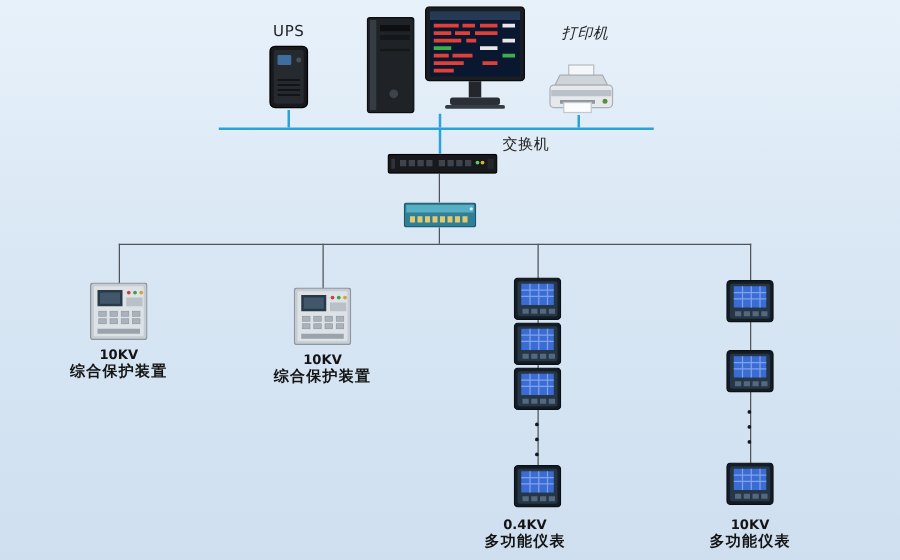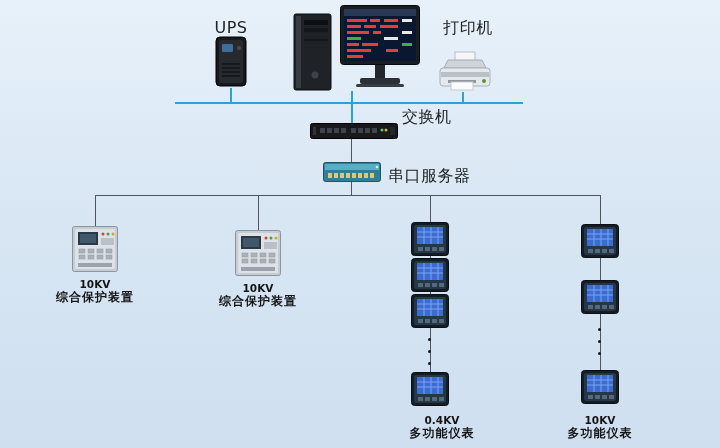--- a/index.html
+++ b/index.html
@@ -4,21 +4,21 @@
 <style>
   html,body{margin:0;padding:0;}
   .canvas{
     position:relative;width:720px;height:448px;overflow:hidden;
     background:linear-gradient(180deg,#e7f1fa 0%,#d9e7f4 45%,#cfdff0 100%);
     font-family:"DejaVu Sans","Liberation Sans",sans-serif;
     color:#1d1d1d;
   }
   .dev{position:absolute;}
   .dev svg{display:block;}
-  .lbl{position:absolute;font-size:16px;color:#222;letter-spacing:.5px;}
+  .lbl{position:absolute;font-size:12px;color:#222;letter-spacing:.5px;}
   .lbl.center{text-align:center;}
   .node-label{position:absolute;width:80px;text-align:center;line-height:13px;color:#141414;}
   .node-label .kv{display:block;font-size:10.5px;font-weight:bold;}
   .node-label .nm{display:block;font-size:12px;font-weight:bold;letter-spacing:1px;}
   .bus{position:absolute;background:#2aa3d9;}
   .wire{position:absolute;background:#4f555a;}
   .dot{position:absolute;width:3px;height:3px;border-radius:50%;background:#17191c;}
 </style>
 </head>
 <body>
@@ -88,21 +88,21 @@
       <g fill="#3fae4c">
         <rect x="7" y="32" width="14" height="3"></rect>
           <rect x="62" y="38" width="10" height="3"></rect>
       </g>
       <rect x="35" y="60" width="10" height="13" fill="#23272c"></rect>
       <rect x="20" y="73" width="40" height="6" rx="2" fill="#2b3036"></rect>
       <rect x="16" y="79" width="48" height="3" rx="1.5" fill="#363c43"></rect>
     </svg>
   </div>
 
-  <div class="lbl center" style="left:438px;top:18px;width:60px;">打印机</div>
+  <div class="lbl center" style="left:438px;top:18px;width:60px;font-style:italic;">打印机</div>
   <div class="dev" style="left:436px;top:50px;">
     <svg width="58" height="42" viewBox="0 0 58 42">
       <rect x="19" y="2" width="20" height="12" fill="#f4f6f8" stroke="#b8bec5"></rect>
       <path d="M12 10 L46 10 L50 18 L8 18 Z" fill="#cfd4d9" stroke="#a6adb4"></path>
       <rect x="4" y="18" width="50" height="18" rx="3" fill="#e6e9ec" stroke="#aab1b8"></rect>
       <rect x="5" y="22" width="48" height="5" fill="#b9c0c7"></rect>
       <rect x="12" y="30" width="28" height="3" fill="#8f979e"></rect>
       <rect x="15" y="32" width="22" height="8" fill="#fbfcfd" stroke="#c3c9cf"></rect>
       <circle cx="48" cy="31" r="2" fill="#5b8f3e"></circle>
     </svg>
@@ -139,21 +139,20 @@
           <rect x="17" y="11" width="4" height="5"></rect>
         <rect x="23" y="11" width="4" height="5"></rect>
           <rect x="29" y="11" width="4" height="5"></rect>
           <rect x="35" y="11" width="4" height="5"></rect>
         <rect x="41" y="11" width="4" height="5"></rect>
           <rect x="47" y="11" width="4" height="5"></rect>
       </g>
       <circle cx="54" cy="5" r="1.3" fill="#d8ecf2"></circle>
     </svg>
   </div>
-  <div class="lbl" style="left:388px;top:166px;width:90px;">串口服务器</div>
 
   <div class="dev" style="left:72px;top:226px;">
     <svg width="46" height="46" viewBox="0 0 46 46">
       <rect x="0.5" y="0.5" width="45" height="45" rx="2" fill="#c6ccd3" stroke="#8d959d"></rect>
       <rect x="3" y="3" width="40" height="40" rx="1" fill="#dde2e7"></rect>
       <rect x="6" y="6" width="20" height="13" fill="#2a3947"></rect>
       <rect x="8" y="8" width="16" height="9" fill="#41586b"></rect>
       <circle cx="31" cy="8" r="1.5" fill="#d04038"></circle>
         <circle cx="36" cy="8" r="1.5" fill="#3da24a"></circle>
         <circle cx="41" cy="8" r="1.5" fill="#d0a43a"></circle>
@@ -248,21 +247,21 @@
       <rect x="0.5" y="0.5" width="37" height="33" rx="3" fill="#141c26" stroke="#0a0f16"></rect>
       <rect x="3" y="3" width="32" height="28" rx="2" fill="#253646"></rect>
       <rect x="6" y="5" width="26" height="17" fill="#3b6cd4"></rect>
       <path d="M6 10 h26 M6 15 h26 M13 5 v17 M20 5 v17 M27 5 v17" stroke="#7fa3ea" stroke-width="1"></path>
       <rect x="7" y="25" width="5" height="4" fill="#55687c"></rect>
         <rect x="14" y="25" width="5" height="4" fill="#55687c"></rect>
       <rect x="21" y="25" width="5" height="4" fill="#55687c"></rect>
         <rect x="28" y="25" width="5" height="4" fill="#55687c"></rect>
     </svg>
   </div>
-  <div class="node-label" style="left:402px;top:414px;">
+  <div class="node-label" style="left:380px;top:414px;">
     <span class="kv">0.4KV</span>
     <span class="nm">多功能仪表</span>
   </div>
 
   <div class="dev" style="left:581px;top:224px;">
     <svg width="38" height="34" viewBox="0 0 38 34">
       <rect x="0.5" y="0.5" width="37" height="33" rx="3" fill="#141c26" stroke="#0a0f16"></rect>
       <rect x="3" y="3" width="32" height="28" rx="2" fill="#253646"></rect>
       <rect x="6" y="5" width="26" height="17" fill="#3b6cd4"></rect>
       <path d="M6 10 h26 M6 15 h26 M13 5 v17 M20 5 v17 M27 5 v17" stroke="#7fa3ea" stroke-width="1"></path>

